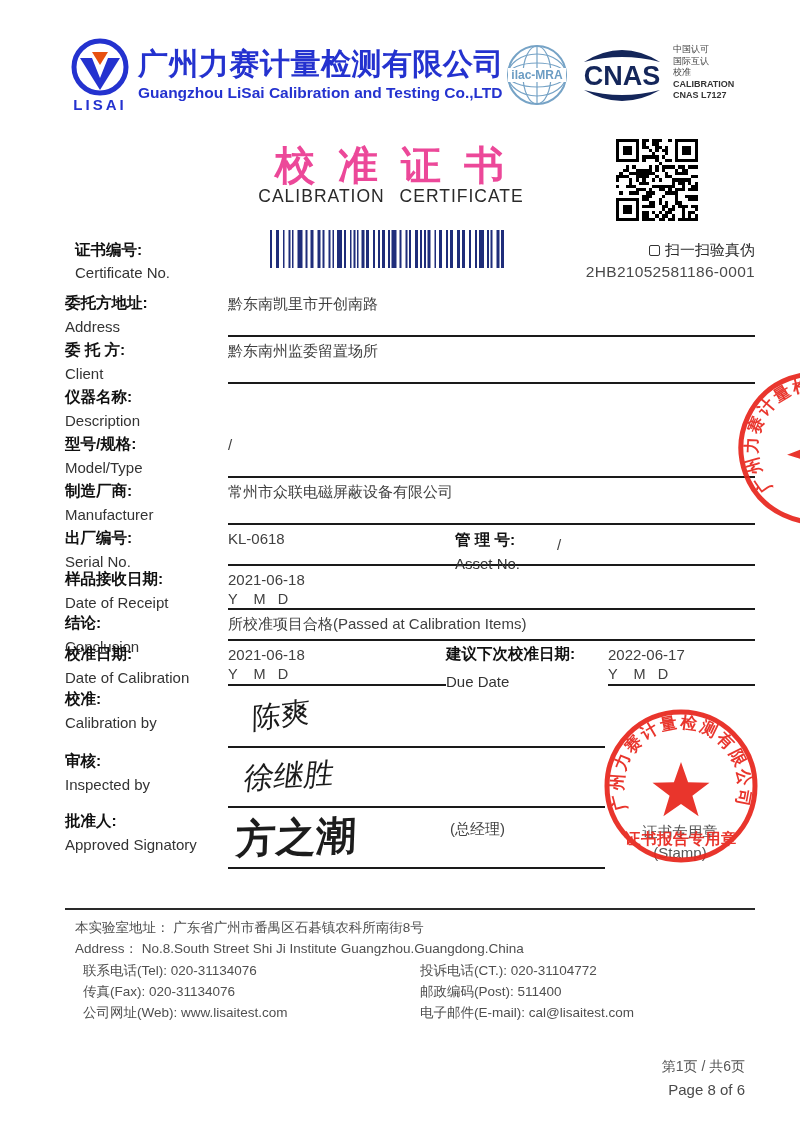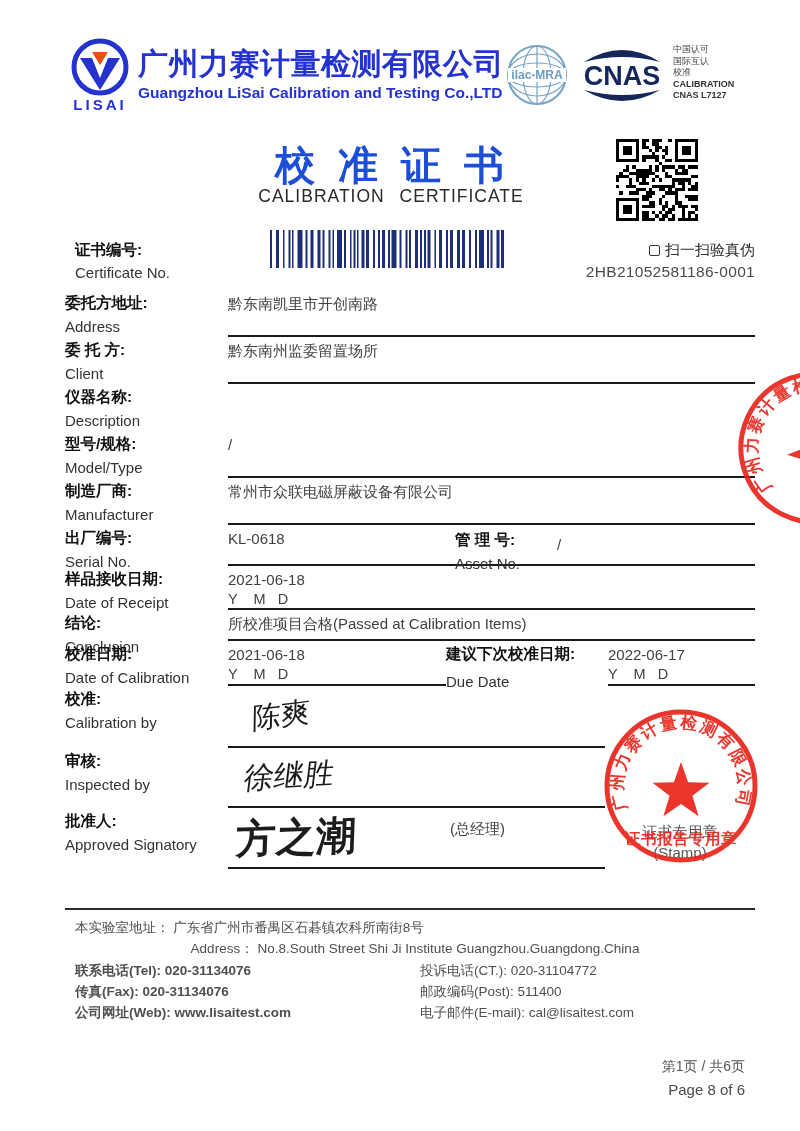--- a/index.html
+++ b/index.html
@@ -15,21 +15,21 @@
     color:#2432cf; letter-spacing:0.5px; }
   .company-en { position:absolute; left:138px; top:84px; font-size:15.5px; font-weight:bold;
     color:#2432cf; }
   .ilac-logo { position:absolute; left:506px; top:44px; }
   .cnas-logo { position:absolute; left:576px; top:44px; }
   .accred-lines { position:absolute; left:673px; top:44px; font-size:9px; line-height:11.5px; color:#444; }
   .accred-lines .b { color:#333; font-weight:bold; }
 
   
   .title-cn { position:absolute; left:275px; top:138px; font-size:40px; font-weight:bold;
-    color:#1d4ed8; letter-spacing:23px; white-space:nowrap; }
+    color:#ec4899; letter-spacing:23px; white-space:nowrap; }
   .title-en { position:absolute; left:180px; top:186px; width:422px; text-align:center;
     font-size:17.5px; color:#2a2a2a; letter-spacing:1px; word-spacing:9px; }
   .qr { position:absolute; left:616px; top:139px; width:82px; height:82px; }
 
   
   .cert-label-cn { position:absolute; left:75px; top:240px; font-size:15.5px; font-weight:bold; color:#111; }
   .cert-label-en { position:absolute; left:75px; top:264px; font-size:15px; color:#333; }
   .barcode { position:absolute; left:268px; top:230px; width:244px; height:38px; }
   #barcode-svg rect { fill:#1f2d7a; }
   .scan-block { position:absolute; left:555px; top:241px; width:200px; text-align:right; }
@@ -73,23 +73,23 @@
     font-size:15px; color:#555; line-height:21px; z-index:1; }
 
   
   .stamp-main { position:absolute; left:597px; top:702px; width:168px; height:168px; z-index:5; opacity:0.93; }
   .stamp-edge { position:absolute; left:731px; top:364px; width:168px; height:168px; z-index:5;
     transform:rotate(-20deg); opacity:0.92; }
 
   
   .divider { position:absolute; left:65px; top:908px; width:690px; border-top:2px solid #2a2a2a; }
   .foot { position:absolute; left:75px; width:680px; font-size:13.5px; color:#4f4f4f; }
-  .f1 { top:919px; } .f2 { top:940px;text-align:center; }
+  .f1 { top:919px; } .f2 { top:940px; }
   .fc { position:absolute; font-size:13.5px; color:#4f4f4f; }
-  .fcl { left:75px;font-weight:bold; } .fcr { left:420px; }
+  .fcl { left:83px; } .fcr { left:420px; }
   .fr1 { top:962px; } .fr2 { top:983px; } .fr3 { top:1004px; }
   .pagenum { position:absolute; left:450px; top:1058px; width:295px; text-align:right;
     font-size:14px; color:#555; }
   .pagenum .en { font-size:15px; margin-top:5px; color:#4a4a4a; }
 
   svg text { font-family:"Liberation Sans","DejaVu Sans",sans-serif; }
 </style>
 </head>
 <body>
 

